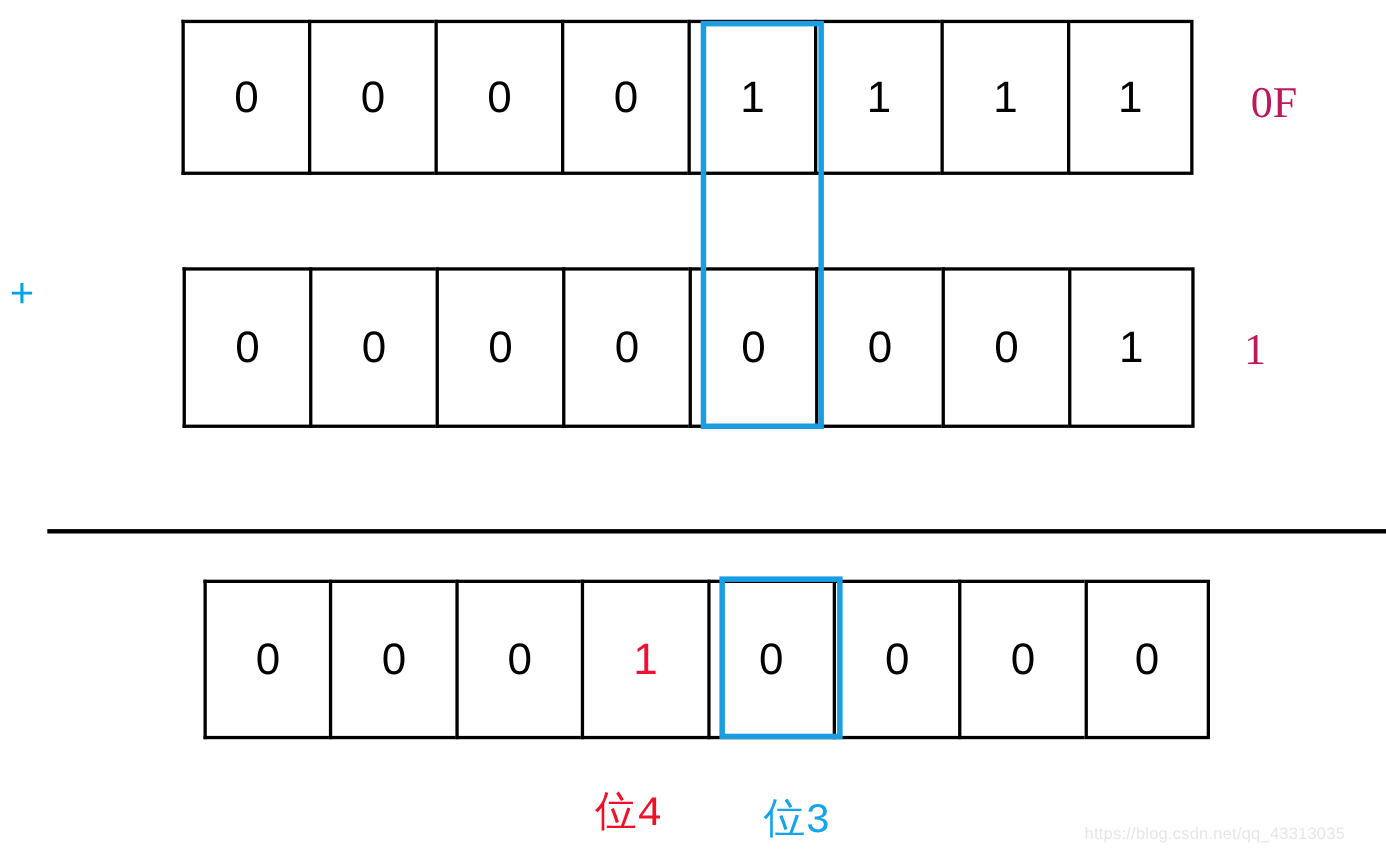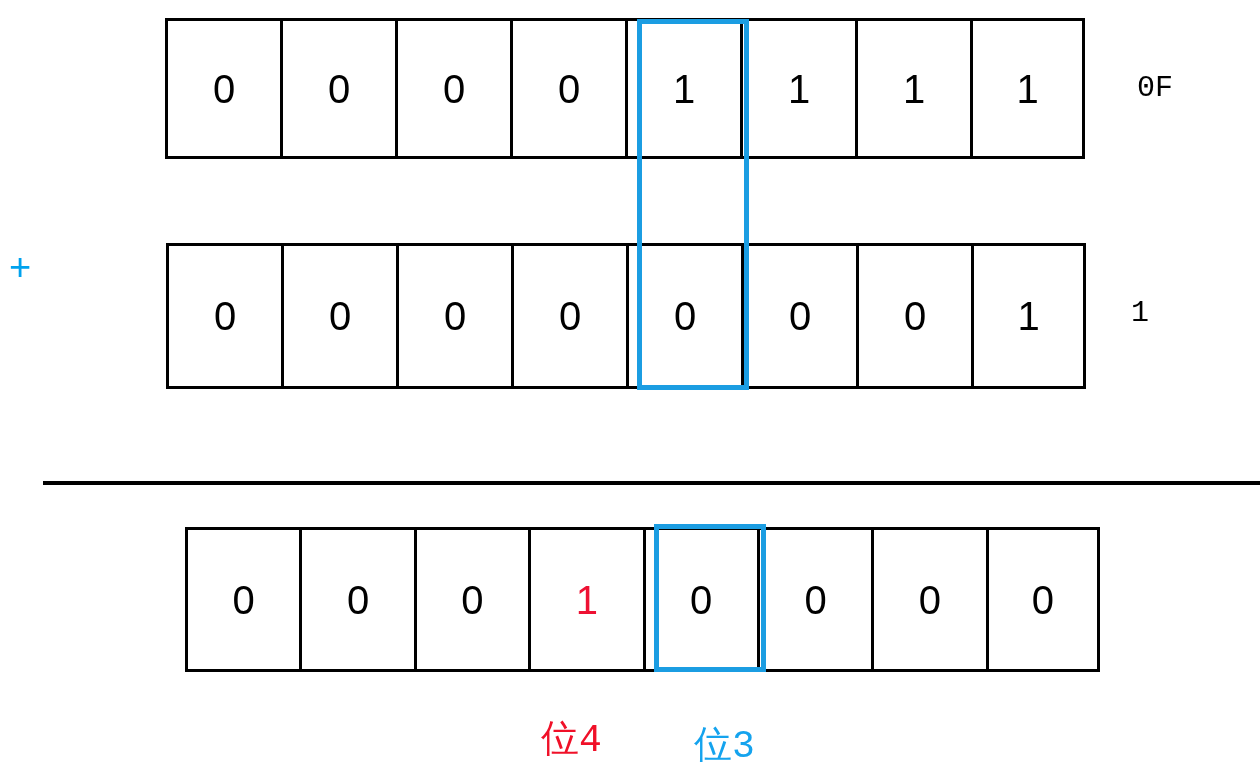--- a/index.html
+++ b/index.html
@@ -62,23 +62,23 @@
     box-sizing: border-box;
     background: transparent;
     pointer-events: none;
   }
   #highlight-operands { left: 637px; top: 19px;  width: 112px; height: 371px; }
   #highlight-result   { left: 654px; top: 524px; width: 112px; height: 148px; }
 
   
   .value-label {
     position: absolute;
-    font-family: Liberation Mono, monospace;
-    font-size: 30px;
-    color: #000000;
+    font-family: Liberation Serif, serif;
+    font-size: 40px;
+    color: #be185d;
     line-height: 1;
     white-space: nowrap;
   }
   #label-of   { left: 1137px; top: 73px; }
   #label-addend { left: 1131px; top: 298px; }
 
   
   #plus-sign {
     position: absolute;
     left: 5px;
@@ -217,14 +217,15 @@
     <div class="bit-cell">
         <span class="bit-val">0</span>
       </div>
   </div>
 
   <div class="highlight-box" id="highlight-result"></div>
 
   <div class="bit-caption" id="caption-bit4">位4</div>
   <div class="bit-caption" id="caption-bit3">位3</div>
 
+  <div id="watermark">https://blog.csdn.net/qq_43313035</div>
 
 </div>
 
 </body></html>

